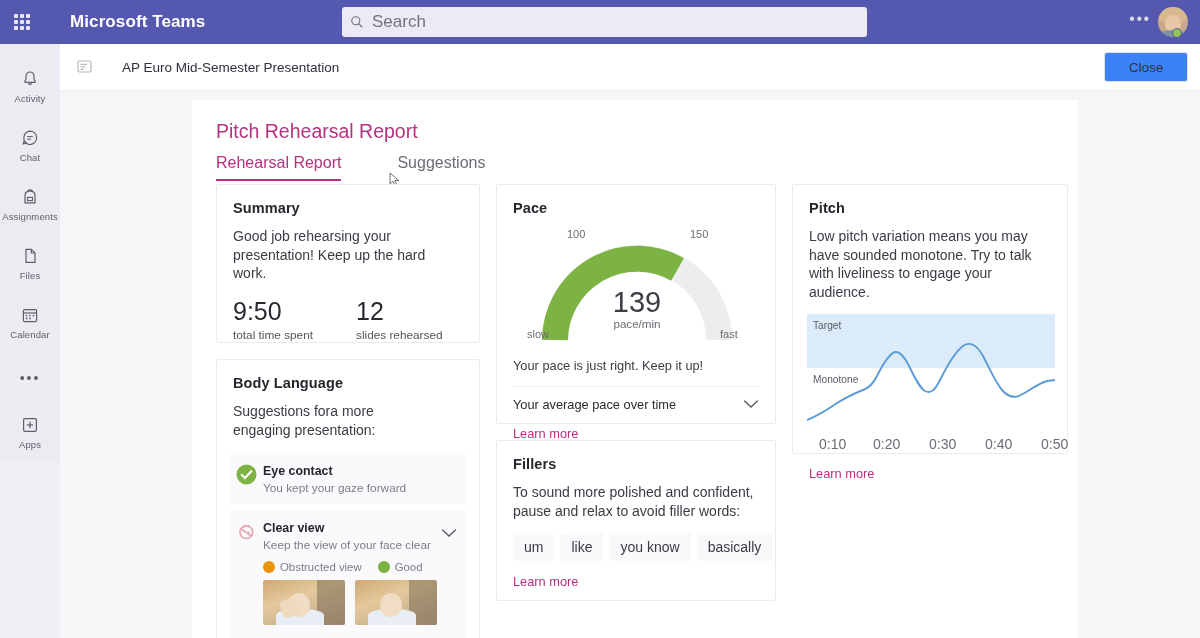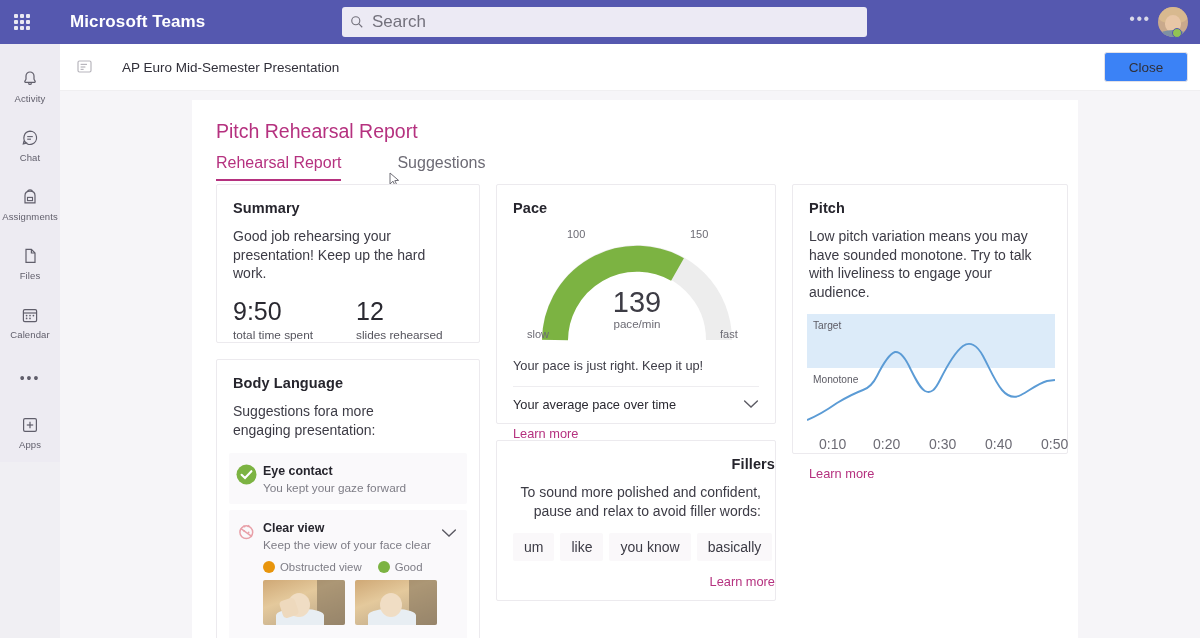--- a/index.html
+++ b/index.html
@@ -212,21 +212,21 @@
   .gauge-unit { font-size: 11.6px; color: #6c6b74; margin-top: 0px; }
   .pace-msg { font-size: 12.8px; color: #3c3b45; margin: 10px 16px 0 16px; }
   .divider { height: 1px; background: #eeedf0; margin: 13px 16px 0 16px; }
   .expand-row {
     display: flex; align-items: center; justify-content: space-between;
     margin: 10px 16px 0 16px; cursor: pointer;
   }
   .expand-row span { font-size: 12.8px; color: #2a2931; }
 
   
-  #card-fillers { left: 280px; top: 256px; width: 280px; height: 161px; text-align: right; }
+  #card-fillers { left: 280px; top: 256px; width: 280px; height: 161px; }
   .chips { display: flex; margin: 13px 0 0 16px; gap: 6px; }
   .chip {
     background: #faf8fa; border-radius: 2px; padding: 6px 11px;
     font-size: 14px; color: #3c3b45; cursor: pointer;
   }
 
   
   #card-pitch { left: 576px; top: 0; width: 276px; height: 270px; }
   .pitch-chart { position: relative; width: 248px; height: 118px; margin: 13px 0 0 14px; }
   .pitch-band {

